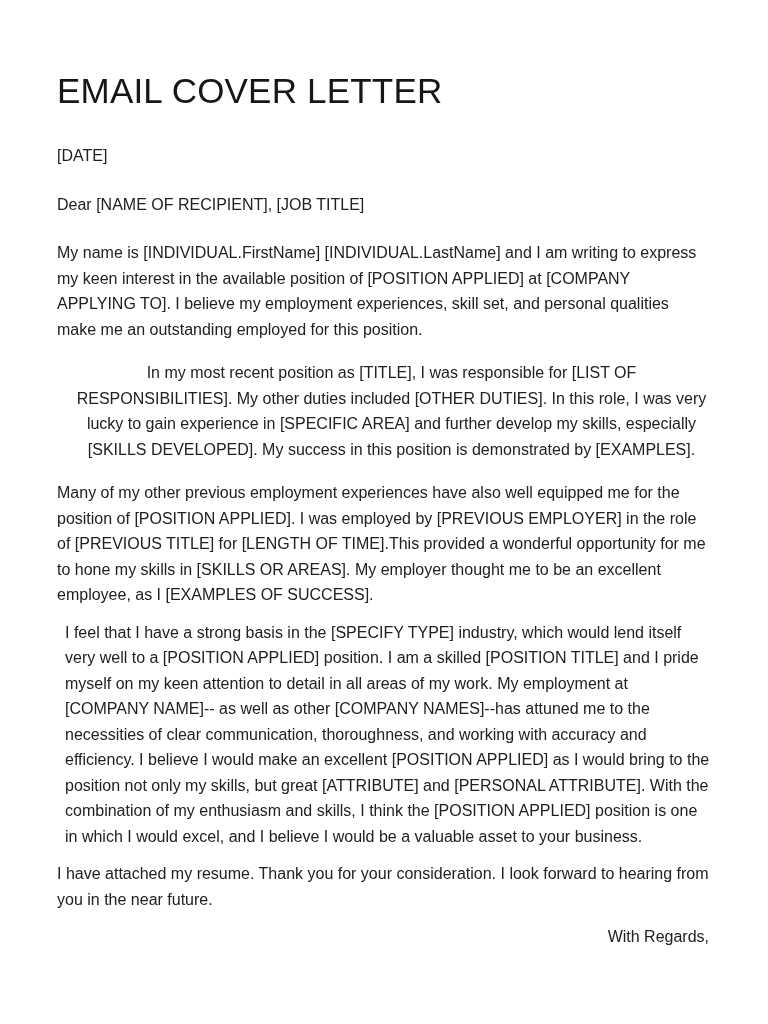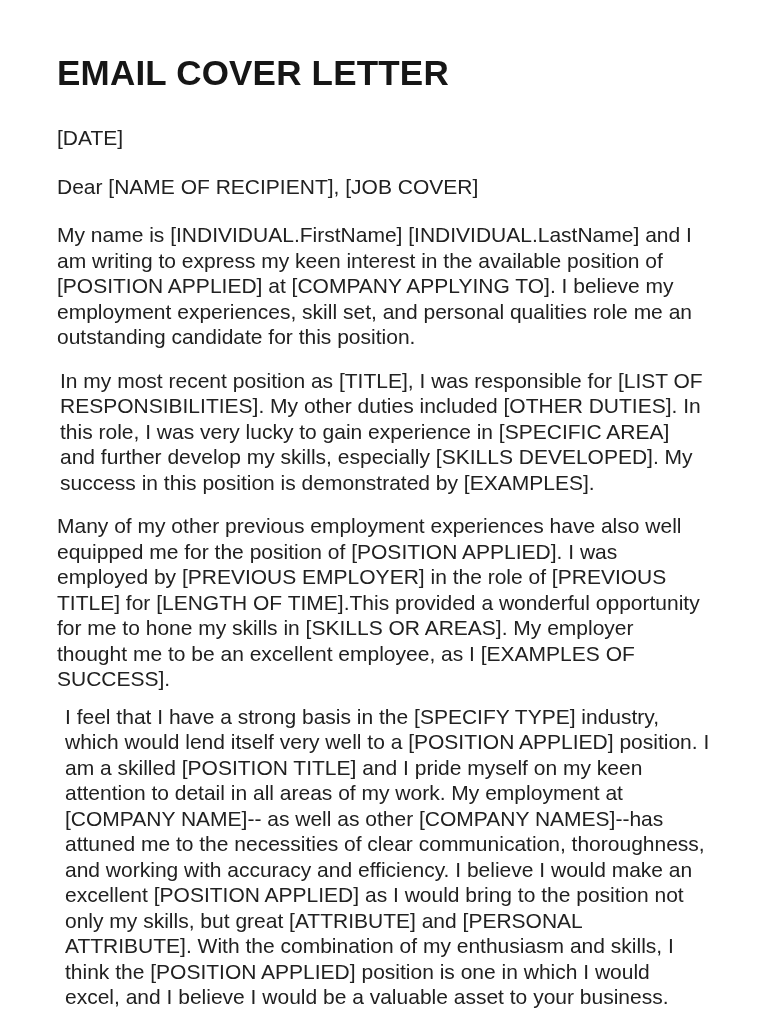--- a/index.html
+++ b/index.html
@@ -15,58 +15,59 @@
     color: #1e1e1e;
   }
   .page {
     box-sizing: border-box;
     width: 768px;
     height: 1024px;
     padding: 0 58px 0 57px;
     background: #ffffff;
   }
   .doc-title {
-    margin: 52px 0 0 0;
+    margin: 70px 0 0 0;
     font-size: 35px;
     line-height: 42px;
-    font-weight: 700;
+    font-weight: 400;
     letter-spacing: 0.2px;
     color: #161616;
     white-space: nowrap;
   }
   .line, .para {
-    font-size: 21px;
+    font-size: 16px;
     line-height: 25.5px;
     color: #212121;
     max-width: 652px;
   }
   .date-line      { margin: 31px 0 0 0; }
   .salutation     { margin: 23px 0 0 0; }
   .para-1         { margin: 23px 0 0 0; }
-  .para-2         { margin: 18px 0 0 3px; }
+  .para-2         { margin: 18px 0 0 16px; text-align: center; }
   .para-3         { margin: 18px 0 12px 0; }
   .para-4         { margin: 12px 0 0 8px; }
   .para-5         { margin: 12px 0 0 0; }
   .closing        { margin: 12px 0 0 0; text-align: right; }
 </style>
 </head>
 <body>
 
 <div class="page">
 
   <h1 class="doc-title">EMAIL COVER LETTER</h1>
 
   <p class="line date-line">[DATE]</p>
 
-  <p class="line salutation">Dear [NAME OF RECIPIENT], [JOB COVER]</p>
+  <p class="line salutation">Dear [NAME OF RECIPIENT], [JOB TITLE]</p>
 
-  <p class="para para-1">My name is [INDIVIDUAL.FirstName] [INDIVIDUAL.LastName] and I am writing to express my keen interest in the available position of [POSITION APPLIED] at [COMPANY APPLYING TO]. I believe my employment experiences, skill set, and personal qualities role me an outstanding candidate for this position.</p>
+  <p class="para para-1">My name is [INDIVIDUAL.FirstName] [INDIVIDUAL.LastName] and I am writing to express my keen interest in the available position of [POSITION APPLIED] at [COMPANY APPLYING TO]. I believe my employment experiences, skill set, and personal qualities make me an outstanding employed for this position.</p>
 
   <p class="para para-2">In my most recent position as [TITLE], I was responsible for [LIST OF RESPONSIBILITIES]. My other duties included [OTHER DUTIES]. In this role, I was very lucky to gain experience in [SPECIFIC AREA] and further develop my skills, especially [SKILLS DEVELOPED]. My success in this position is demonstrated by [EXAMPLES].</p>
 
   <p class="para para-3">Many of my other previous employment experiences have also well equipped me for the position of [POSITION APPLIED]. I was employed by [PREVIOUS EMPLOYER] in the role of [PREVIOUS TITLE] for [LENGTH OF TIME].This provided a wonderful opportunity for me to hone my skills in [SKILLS OR AREAS]. My employer thought me to be an excellent employee, as I [EXAMPLES OF SUCCESS].</p>
 
   <p class="para para-4">I feel that I have a strong basis in the [SPECIFY TYPE] industry, which would lend itself very well to a [POSITION APPLIED] position. I am a skilled [POSITION TITLE] and I pride myself on my keen attention to detail in all areas of my work. My employment at [COMPANY NAME]-- as well as other [COMPANY NAMES]--has attuned me to the necessities of clear communication, thoroughness, and working with accuracy and efficiency. I believe I would make an excellent [POSITION APPLIED] as I would bring to the position not only my skills, but great [ATTRIBUTE] and [PERSONAL ATTRIBUTE]. With the combination of my enthusiasm and skills, I think the [POSITION APPLIED] position is one in which I would excel, and I believe I would be a valuable asset to your business.</p>
 
+  <p class="para para-5">I have attached my resume. Thank you for your consideration. I look forward to hearing from you in the near future.</p>
 
   <p class="line closing">With Regards,</p>
 
 </div>
 
 </body></html>

